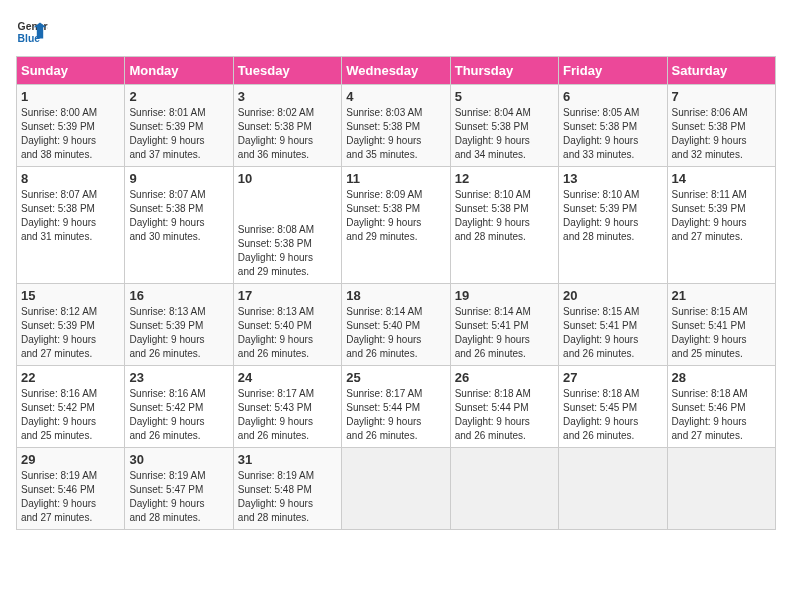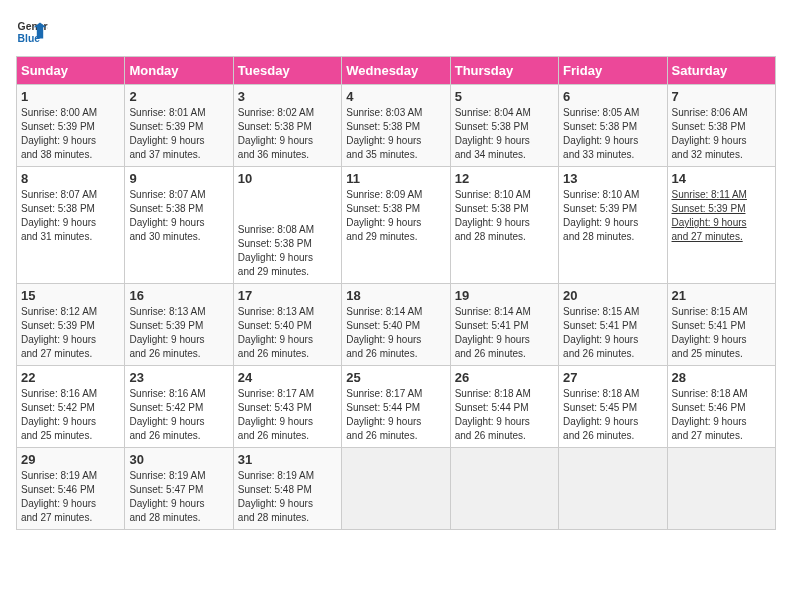--- a/index.html
+++ b/index.html
@@ -198,21 +198,21 @@
         </td>
         <td>
           <span class="day-num">13</span>
           <div class="cell-content" style="white-space: pre-line;">Sunrise: 8:10 AM
 Sunset: 5:39 PM
 Daylight: 9 hours
 and 28 minutes.</div>
         </td>
         <td>
           <span class="day-num">14</span>
-          <div class="cell-content" style="white-space: pre-line; text-decoration: underline;">Sunrise: 8:11 AM
+          <div class="cell-content" style="white-space: pre-line;">Sunrise: 8:11 AM
 Sunset: 5:39 PM
 Daylight: 9 hours
 and 27 minutes.</div>
         </td>
       </tr>
       <tr>
         <td>
           <span class="day-num">15</span>
           <div class="cell-content" style="white-space: pre-line;">Sunrise: 8:12 AM
 Sunset: 5:39 PM

